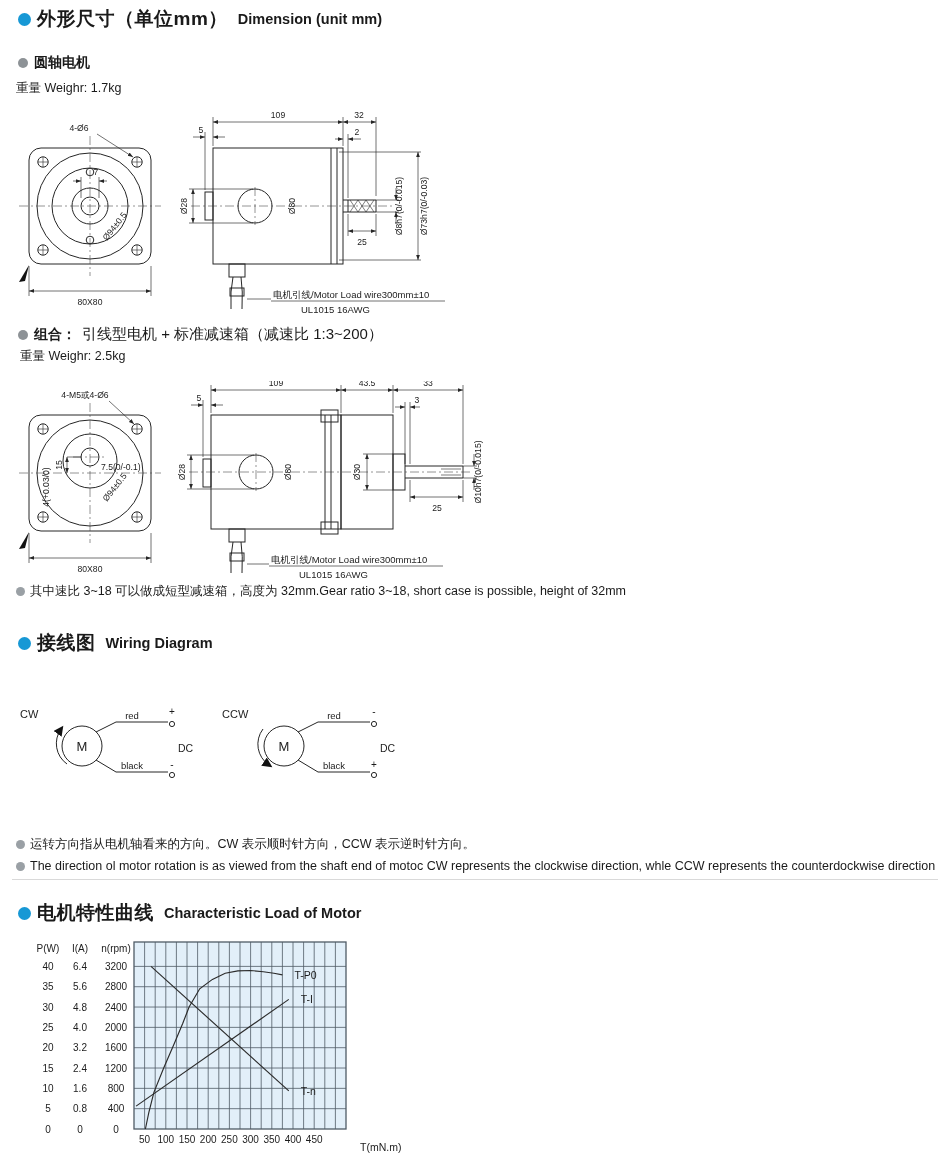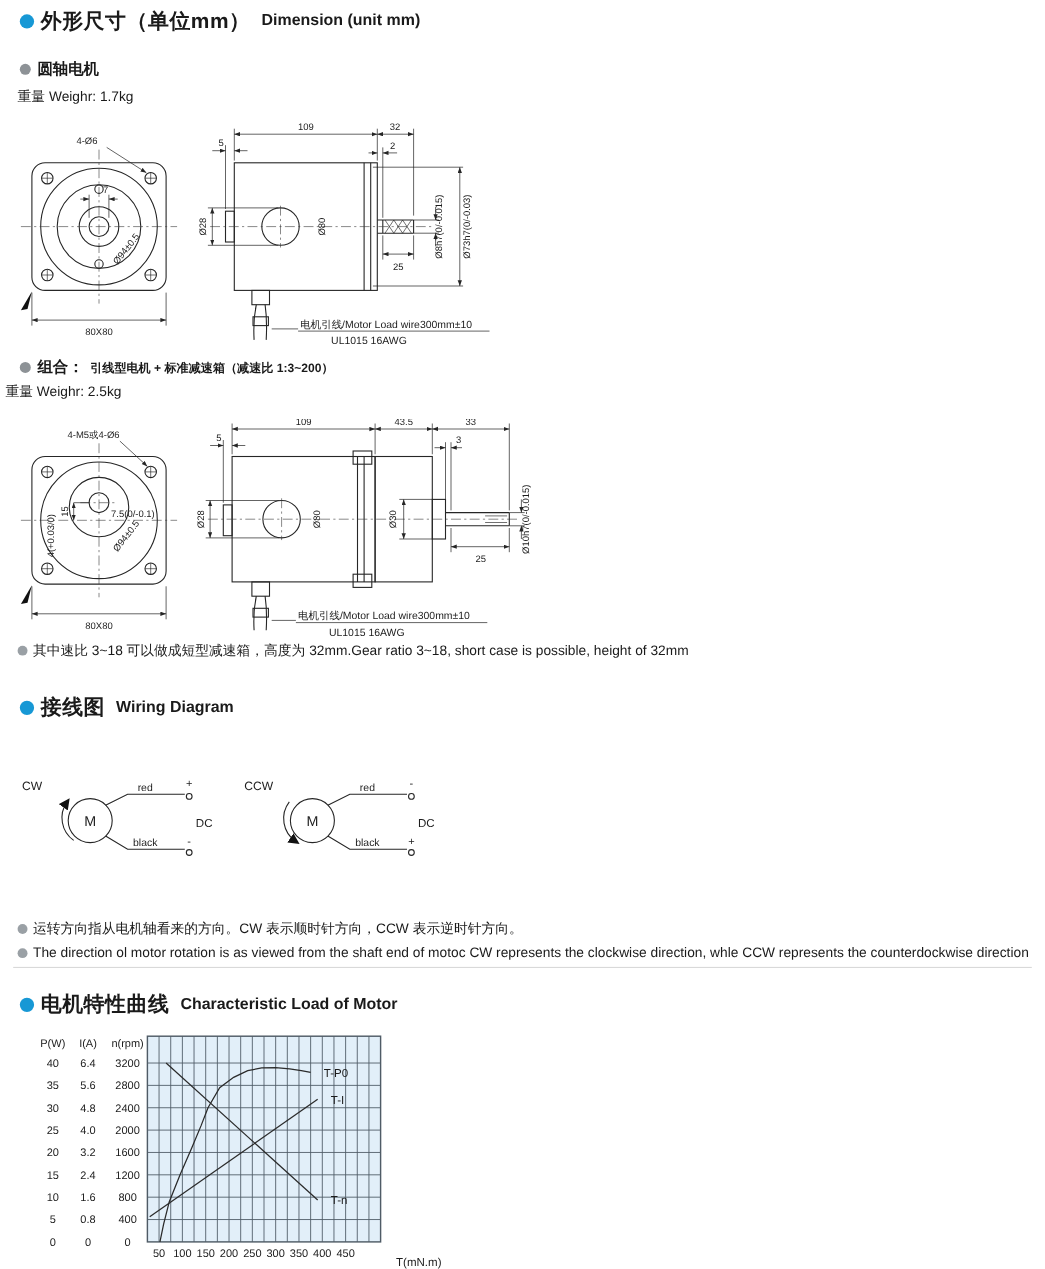--- a/index.html
+++ b/index.html
@@ -6,21 +6,21 @@
   #page{position:relative;width:950px;height:1154px;background:#fff;overflow:hidden;
         font-family:"Liberation Sans",sans-serif;color:#1a1a1a;}
   .abs{position:absolute;}
   .sec-header{display:flex;align-items:center;gap:6px;}
   .dot-blue{width:13px;height:13px;border-radius:50%;background:#1798d5;flex:0 0 auto;}
   .dot-gray{width:10px;height:10px;border-radius:50%;background:#8d9296;flex:0 0 auto;}
   .dot-gray-sm{width:9px;height:9px;border-radius:50%;background:#9aa0a5;flex:0 0 auto;display:inline-block;vertical-align:middle;margin-right:5px;}
   .h-cn{font-size:19px;font-weight:bold;letter-spacing:.5px;}
   .h-en{font-size:14.5px;font-weight:bold;margin-left:4px;}
   .sub-cn{font-size:14px;font-weight:bold;}
-  .sub-rest{font-size:11px;font-weight:bold;}
+  .sub-rest{font-size:15px;font-weight:normal;}
   .weight{font-size:12.5px;}
   .note{font-size:12.5px;}
   .sep{background:#d9d9d9;height:1px;}
   svg text{font-family:"Liberation Sans",sans-serif;fill:#1c1c1c;}
   .d{stroke:#262626;stroke-width:1;fill:none;}
   .dth{stroke:#262626;stroke-width:0.6;fill:none;}
   .cl{stroke:#3a3a3a;stroke-width:0.55;fill:none;stroke-dasharray:9 3 2 3;}
   .dim{stroke:#262626;stroke-width:0.65;fill:none;}
   .dt{font-size:8.6px;}
   .wt{font-size:9.5px;}
@@ -143,21 +143,21 @@
       <path d="M135,83H163" class="dim" marker-start="url(#ar)" marker-end="url(#ar)"></path>
       <text class="dt" x="149" y="97" text-anchor="middle">25</text>
     </g>
   </svg>
 
   <div class="abs sec-header" style="left:18px;top:325px;text-align:center;">
     <span class="dot-gray"></span>
     <span class="sub-cn">组合：</span>
     <span class="sub-rest">引线型电机 + 标准减速箱（减速比 1:3~200）</span>
   </div>
-  <div class="abs weight" style="left:5px;top:348px;">
+  <div class="abs weight" style="left:20px;top:348px;">
     <span>重量</span>
     <span>Weighr: 2.5kg</span>
   </div>
 
   <svg class="abs" style="left:15px;top:381px;" width="485" height="200" viewBox="0 0 485 200">
 
     <g transform="translate(14,34)">
       <rect x="0" y="0" width="122" height="116" rx="12" class="d"></rect>
       <circle cx="61" cy="58" r="53" class="d"></circle>
       <circle cx="61" cy="46" r="27" class="d"></circle>

